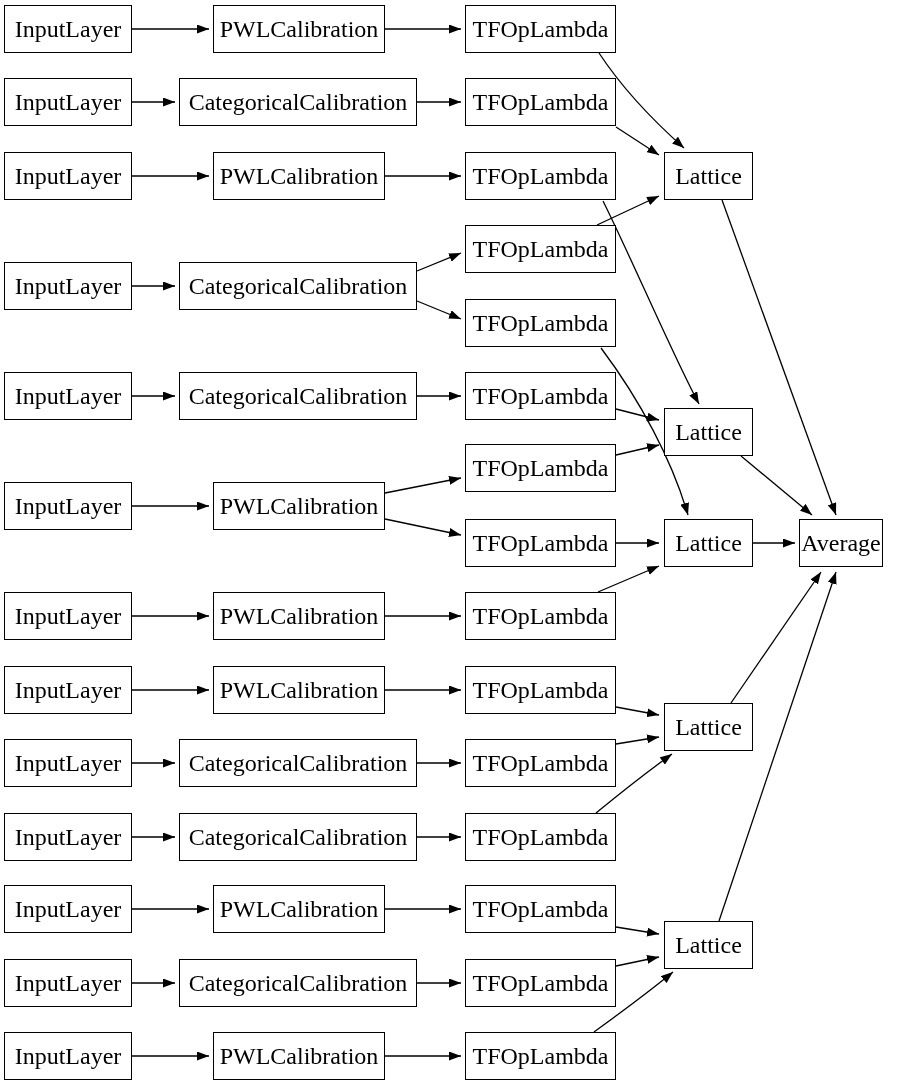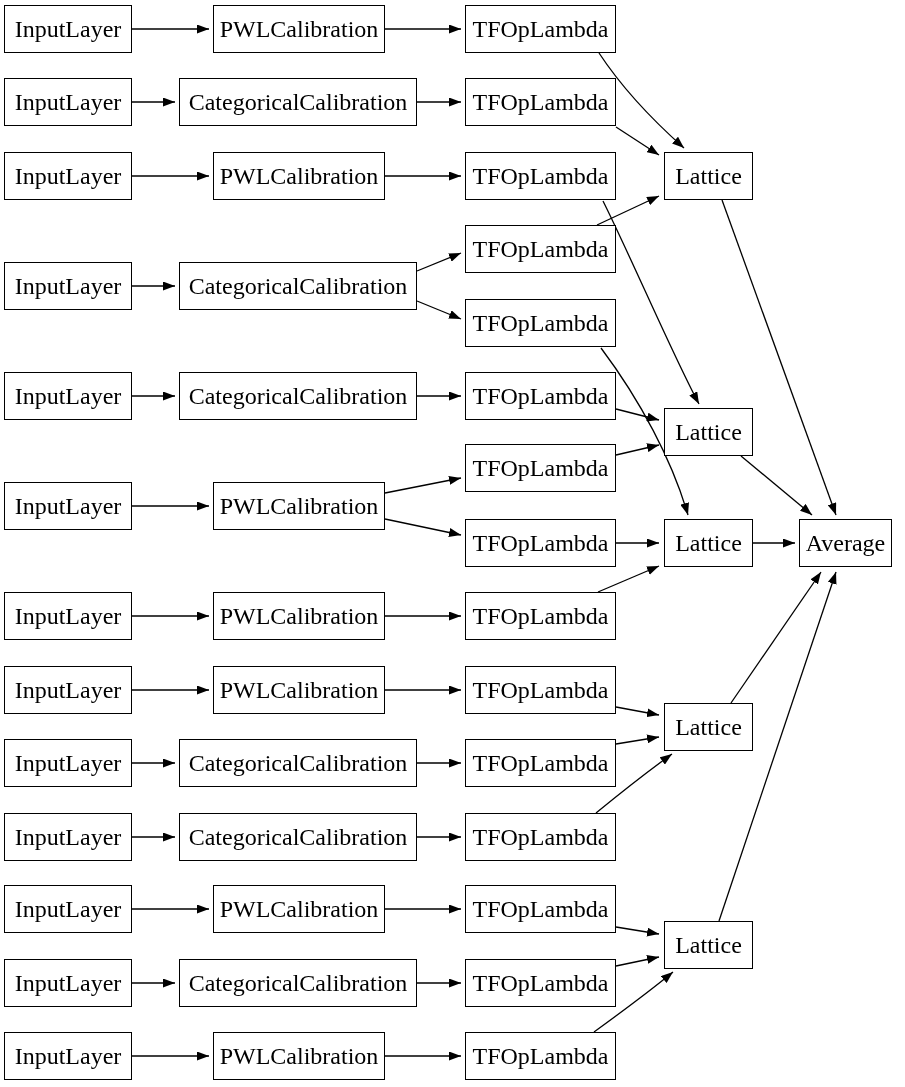--- a/index.html
+++ b/index.html
@@ -142,15 +142,15 @@
       <div class="node" style="left: 465px; top: 739px; width: 151px; height: 48px;">TFOpLambda</div>
       <div class="node" style="left: 465px; top: 813px; width: 151px; height: 48px;">TFOpLambda</div>
       <div class="node" style="left: 465px; top: 885px; width: 151px; height: 48px;">TFOpLambda</div>
       <div class="node" style="left: 465px; top: 959px; width: 151px; height: 48px;">TFOpLambda</div>
       <div class="node" style="left: 465px; top: 1032px; width: 151px; height: 48px;">TFOpLambda</div>
       <div class="node" style="left: 664px; top: 152px; width: 89px; height: 48px;">Lattice</div>
       <div class="node" style="left: 664px; top: 408px; width: 89px; height: 48px;">Lattice</div>
       <div class="node" style="left: 664px; top: 519px; width: 89px; height: 48px;">Lattice</div>
       <div class="node" style="left: 664px; top: 703px; width: 89px; height: 48px;">Lattice</div>
       <div class="node" style="left: 664px; top: 921px; width: 89px; height: 48px;">Lattice</div>
-      <div class="node" style="left: 799px; top: 519px; width: 93px; height: 48px;">Average</div>
+      <div class="node" style="left: 799px; top: 519px; width: 84px; height: 48px;">Average</div>
     </div>
 </div>
 
 </body></html>

